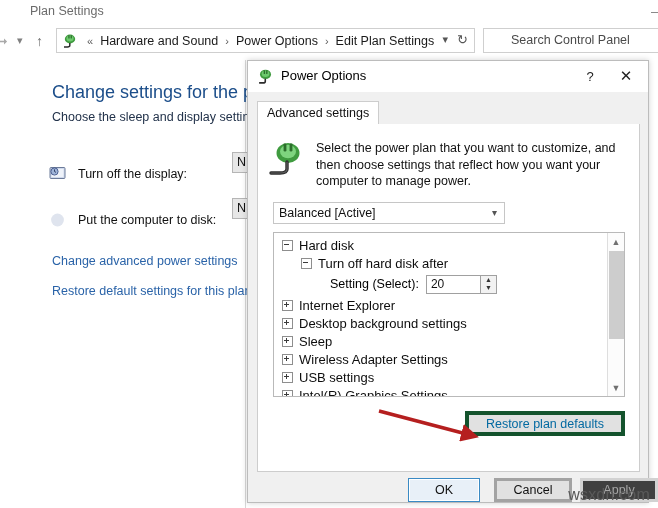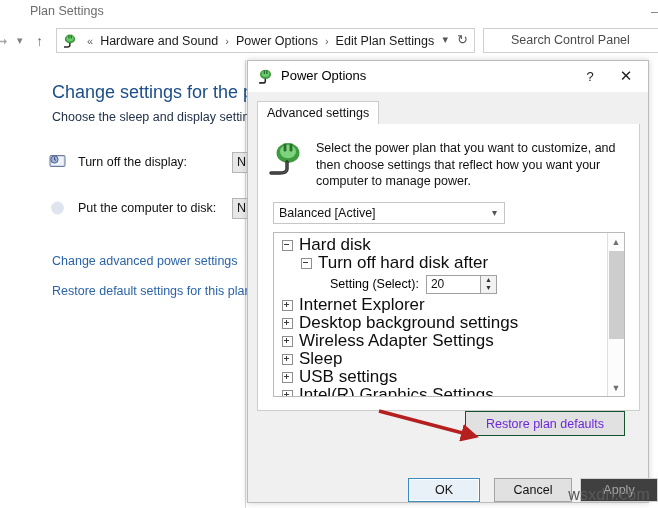--- a/index.html
+++ b/index.html
@@ -128,20 +128,21 @@
     font-size: 12.5px;
     color: #22324a;
     white-space: nowrap;
   }
   .setting-row {
     position: absolute;
     left: 48px;
     display: flex;
     align-items: center;
     white-space: nowrap;
+    margin-top: 12px;
   }
   #row-display { top: 152px; }
   #row-sleep   { top: 198px; }
   .setting-icon {
     width: 20px; height: 20px;
     margin-right: 10px;
     position: relative;
     flex: 0 0 auto;
   }
   .setting-label {
@@ -246,21 +247,21 @@
     background: #f0f0f0;
     border-bottom: 1px solid #cdcdcd;
     box-sizing: border-box;
     z-index: -1;
   }
 
   
   #tabpage {
     position: absolute;
     left: 9px; top: 63px;
-    width: 383px; height: 287px;
+    width: 383px; height: 348px;
     background: #ffffff;
     border: 1px solid #cdcdcd;
     border-top: none;
     box-sizing: border-box;
   }
 
   #intro {
     position: absolute;
     left: 10px; top: 14px;
     width: 360px;
@@ -310,21 +311,21 @@
     position: absolute;
     left: 0; top: 0;
     width: 334px; height: 100%;
     padding-top: 3px;
     box-sizing: border-box;
   }
   .tree-item {
     height: 18px;
     display: flex;
     align-items: center;
-    font-size: 17px;
+    font-size: 13px;
     color: #0d0d0d;
     white-space: nowrap;
   }
   .tree-item.lvl0 { padding-left: 8px; }
   .tree-item.lvl1 { padding-left: 27px; }
   .expander {
     width: 9px; height: 9px;
     border: 1px solid #8e8e8e;
     background: #fff;
     margin-right: 6px;
@@ -408,35 +409,35 @@
   }
   #tree-scroll .sb-down {
     position: absolute; bottom: 0; left: 0; right: 0;
   }
 
   #restore-defaults {
     position: absolute;
     left: 207px; top: 287px;
     width: 160px; height: 25px;
     background: #e1e1e1;
-    border: 1px solid #14532d;
-    box-sizing: border-box;
-    font-size: 12.5px;
-    color: #6d28d9;
+    border: 4px solid #14532d;
+    box-sizing: border-box;
+    font-size: 12.5px;
+    color: #0369a1;
     display: flex;
     align-items: center;
     justify-content: center;
   }
 
   
   .dlg-btn {
     position: absolute;
     height: 24px;
     background: #e1e1e1;
-    border: 1px solid #a3a3a3;
+    border: 3px solid #a3a3a3;
     box-sizing: border-box;
     font-size: 12.5px;
     color: #111;
     display: flex;
     align-items: center;
     justify-content: center;
   }
   #btn-ok {
     left: 160px; top: 417px;
     width: 72px;
@@ -616,25 +617,25 @@
         <div class="tree-item lvl0">
           <span class="expander plus"></span>
           <span>Internet Explorer</span>
         </div>
         <div class="tree-item lvl0">
           <span class="expander plus"></span>
           <span>Desktop background settings</span>
         </div>
         <div class="tree-item lvl0">
           <span class="expander plus"></span>
-          <span>Wireless Adapter Settings</span>
+          <span>Sleep</span>
         </div>
         <div class="tree-item lvl0">
           <span class="expander plus"></span>
-          <span>Sleep</span>
+          <span>Wireless Adapter Settings</span>
         </div>
         <div class="tree-item lvl0">
           <span class="expander plus"></span>
           <span>USB settings</span>
         </div>
         <div class="tree-item lvl0">
           <span class="expander plus"></span>
           <span>Intel(R) Graphics Settings</span>
         </div>
 

